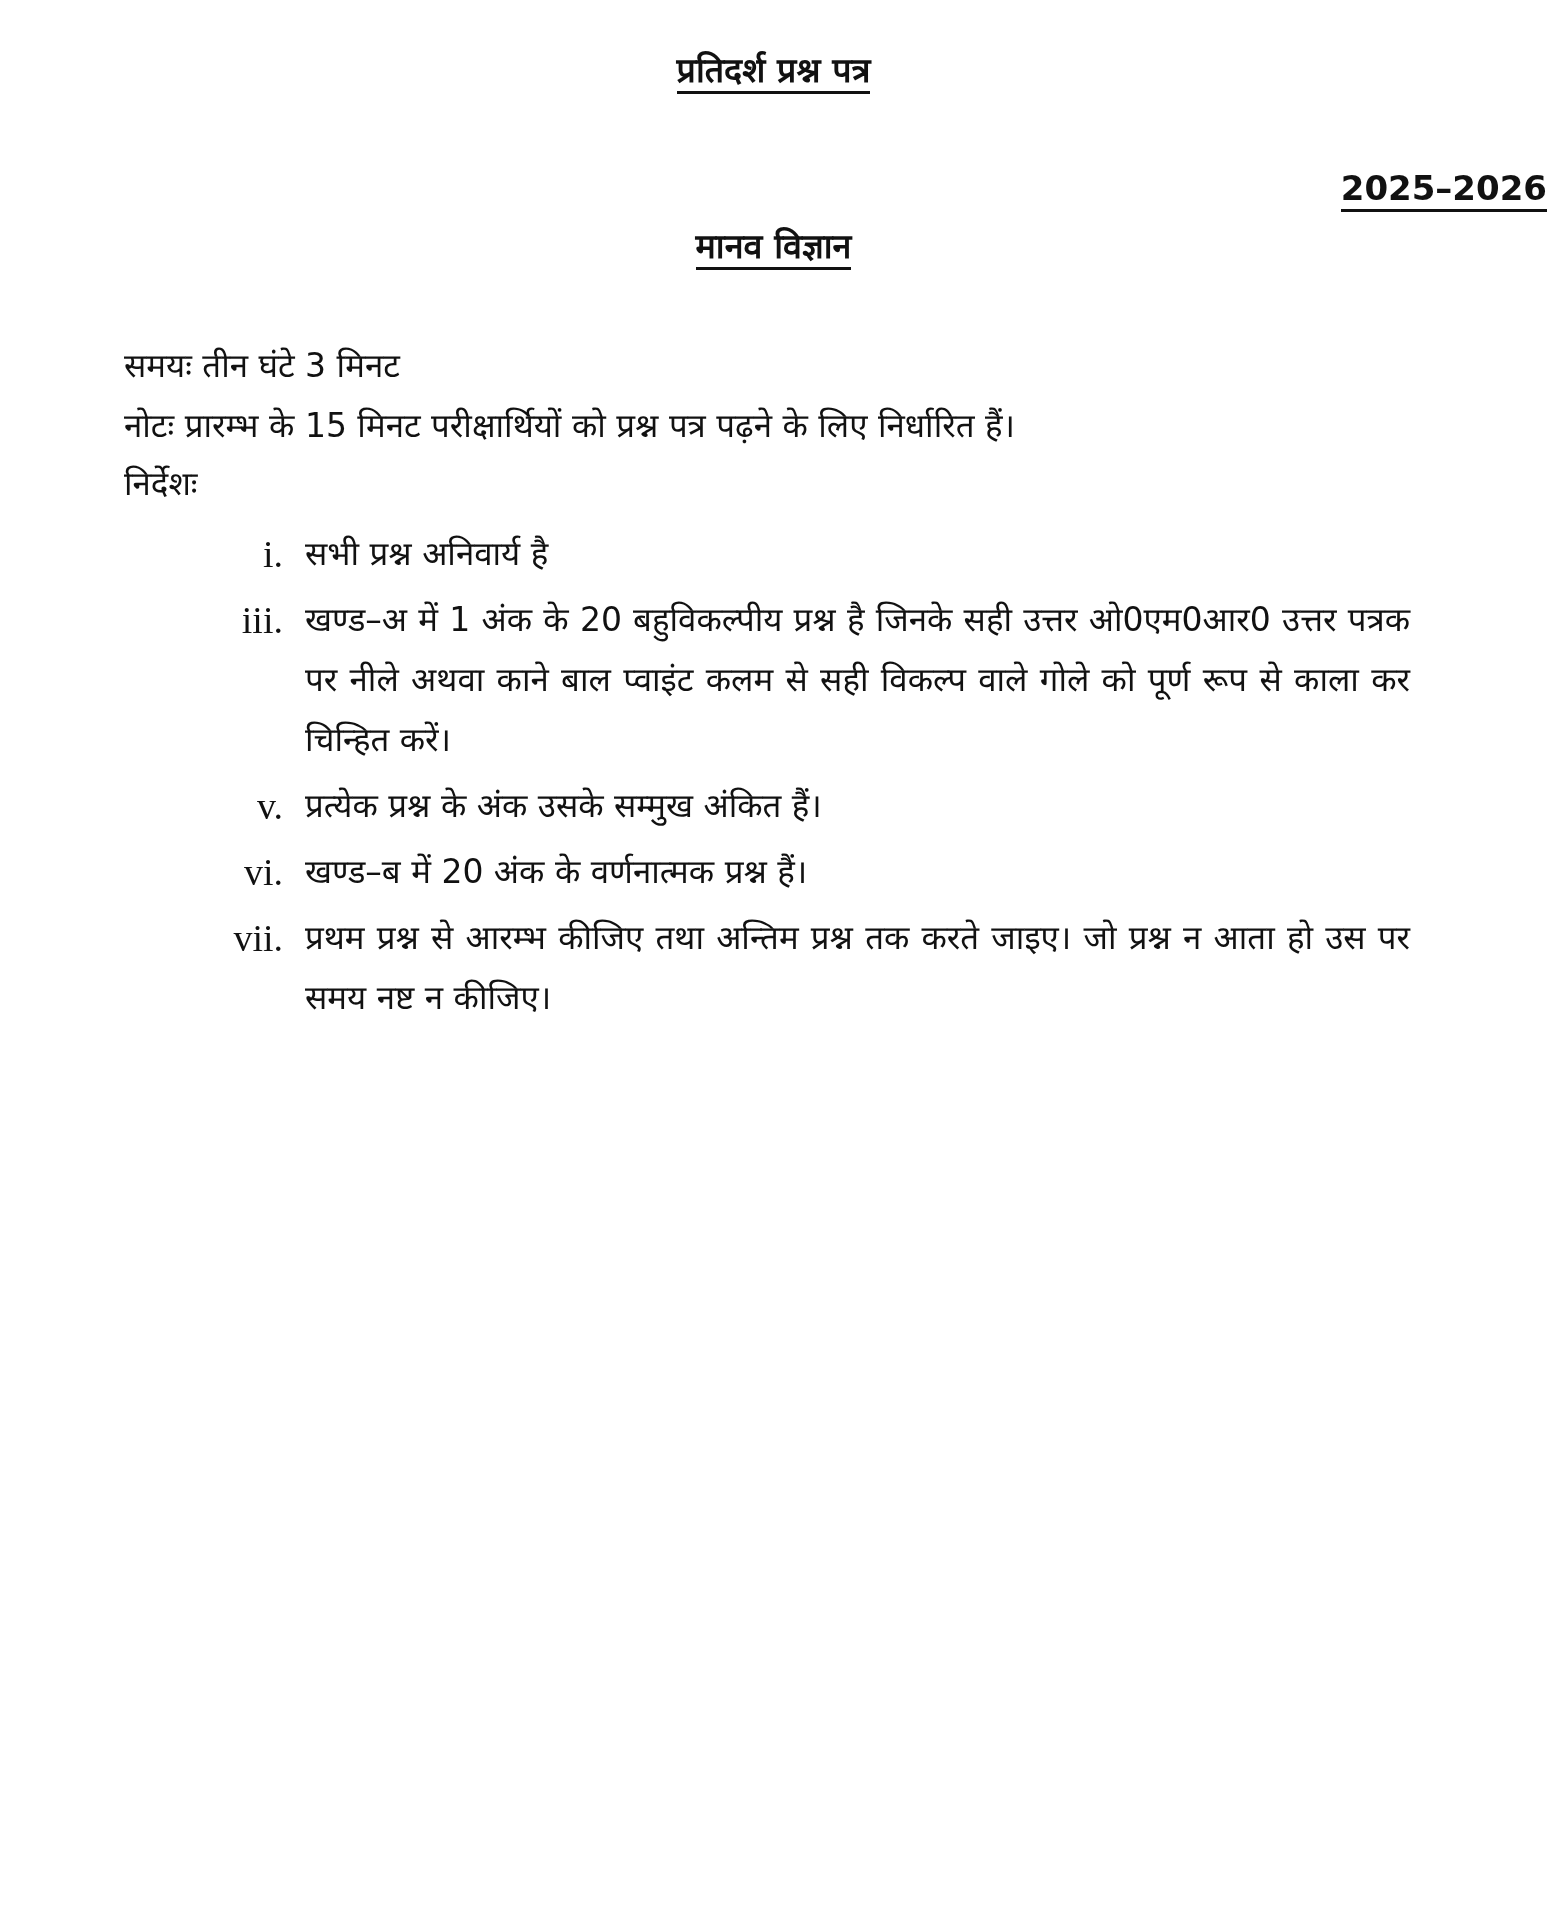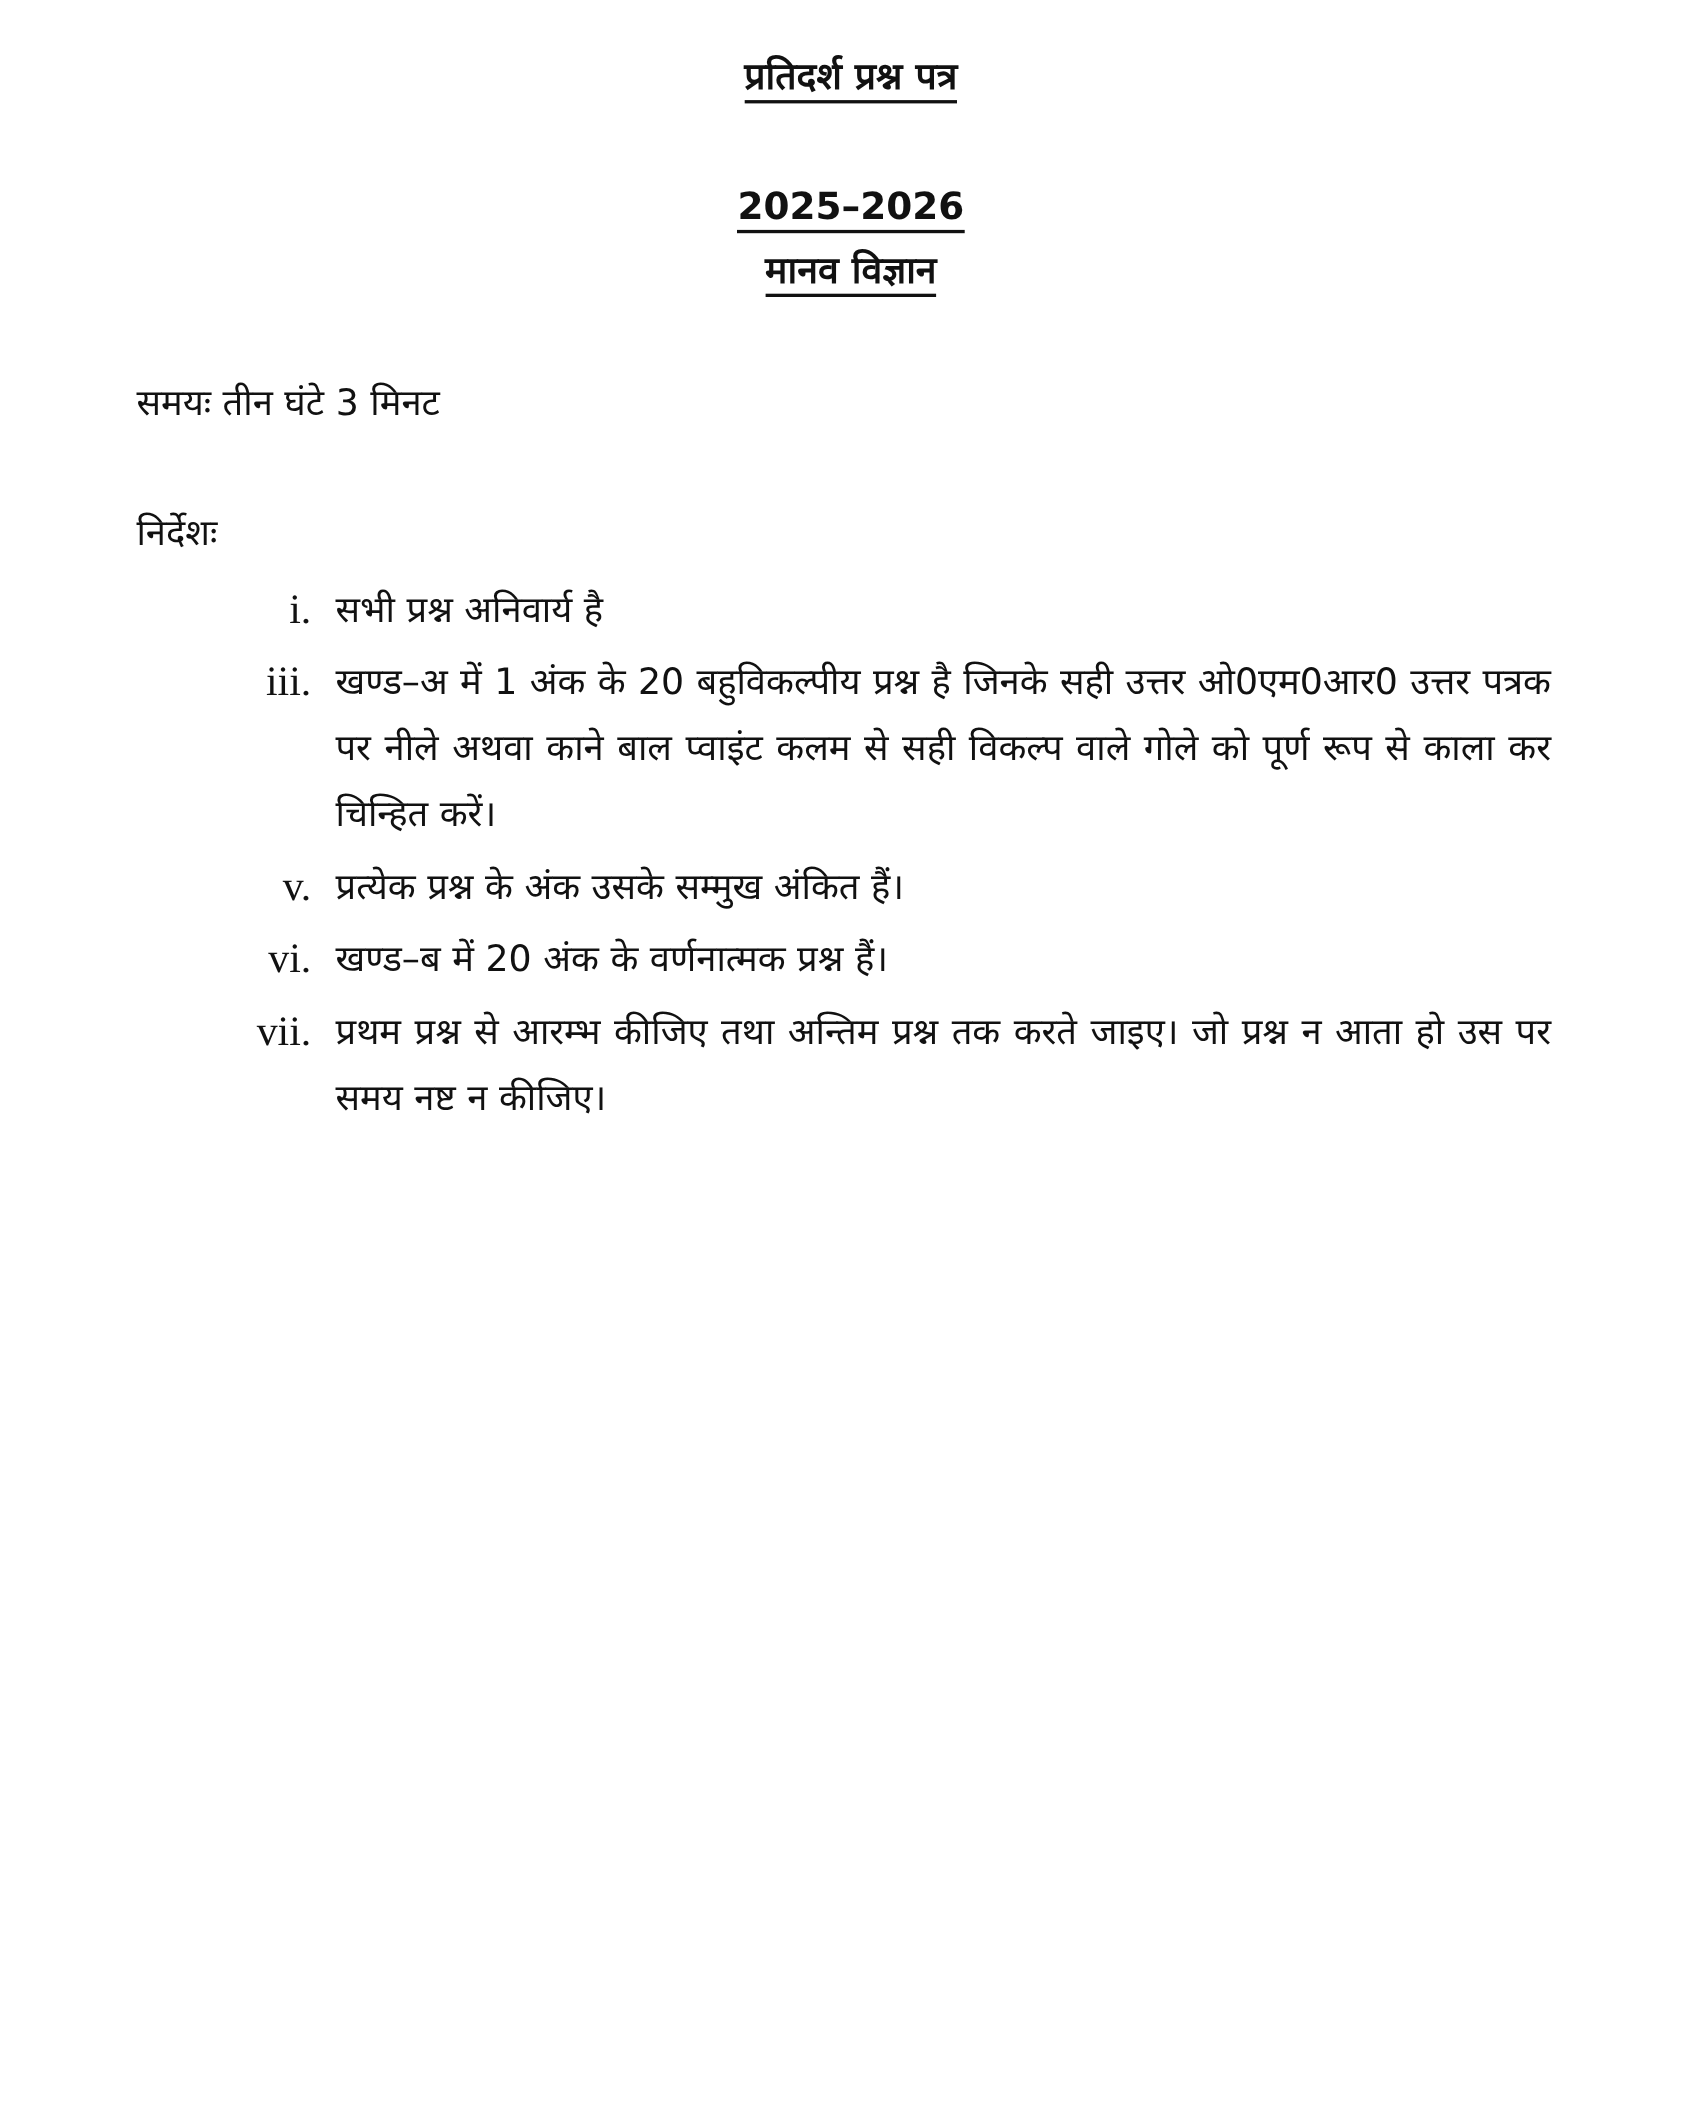--- a/index.html
+++ b/index.html
@@ -38,29 +38,30 @@
   }
 </style>
 </head>
 <body>
 
 <div class="page">
 
   <div class="center-line" style="top:48px;">
     <span>प्रतिदर्श प्रश्न पत्र</span>
   </div>
-  <div class="center-line" style="top:166px;">
+  <div class="center-line" style="top:166px;text-align:right;">
     <span>2025–2026</span>
   </div>
   <div class="center-line" style="top:224px;">
     <span>मानव विज्ञान</span>
   </div>
 
 
   <div class="plain" style="top:344px;">समयः तीन घंटे 3 मिनट</div>
+  <div class="plain" style="top:404px;">नोटः प्रारम्भ के 15 मिनट परीक्षार्थियों को प्रश्न पत्र पढ़ने के लिए निर्धारित हैं।</div>
   <div class="plain" style="top:462px;">निर्देशः</div>
 
   <div class="instr" style="top:524px;">
     <div class="instr-item" style="margin-bottom:6px;">
       <div class="roman">i.</div>
       <div class="itext">सभी प्रश्न अनिवार्य है</div>
     </div>
     <div class="instr-item" style="margin-bottom:6px;">
       <div class="roman">iii.</div>
       <div class="itext">खण्ड–अ में 1 अंक के 20 बहुविकल्पीय प्रश्न है जिनके सही उत्तर ओ0एम0आर0 उत्तर पत्रक पर नीले अथवा काने बाल प्वाइंट कलम से सही विकल्प वाले गोले को पूर्ण रूप से काला कर चिन्हित करें।</div>

